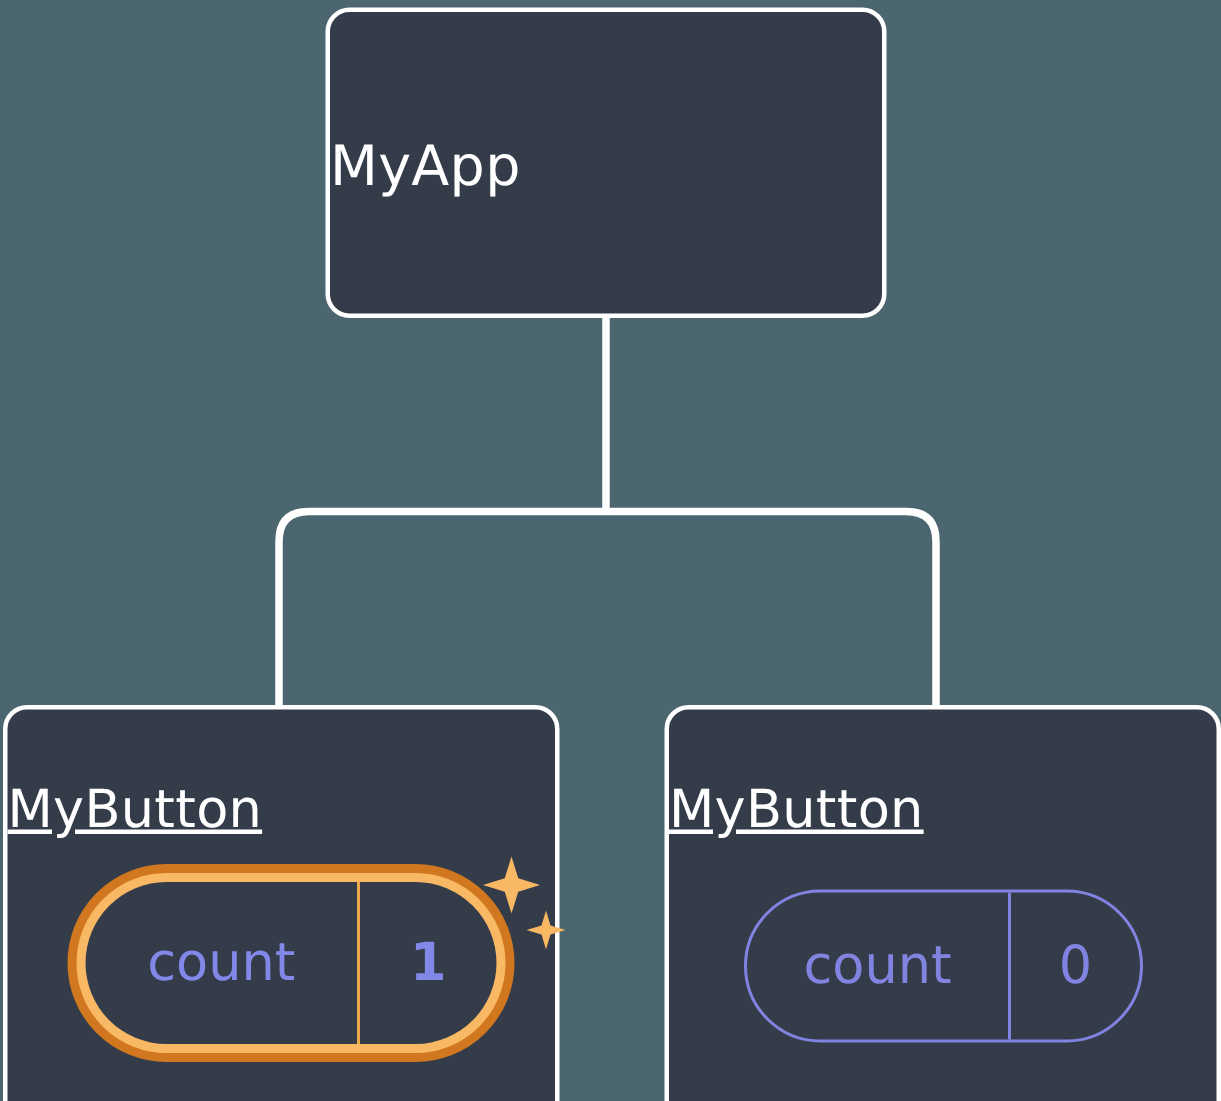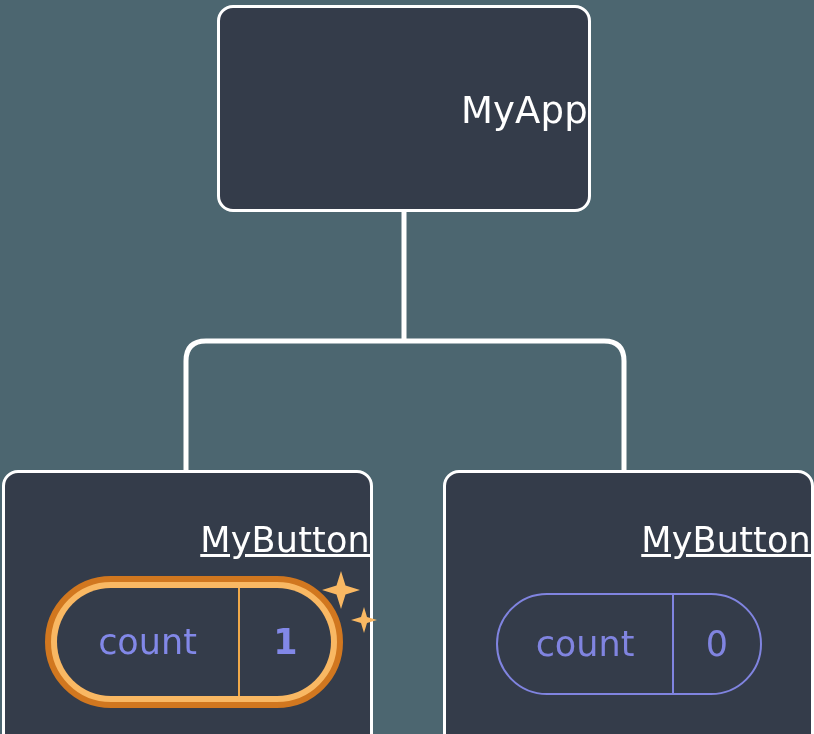--- a/index.html
+++ b/index.html
@@ -54,21 +54,21 @@
     left: 443px;
     top: 470px;
     width: 371px;
     height: 280px;
   }
 
   .node-title {
     position: absolute;
     left: 0;
     right: 0;
-    text-align: right;
+    text-align: left;
     color: #ffffff;
     font-weight: 400;
     letter-spacing: 0.2px;
     white-space: nowrap;
   }
   .node-root .node-title {
     top: 81px;
     font-size: 37px;
   }
   .node-child-left .node-title,

